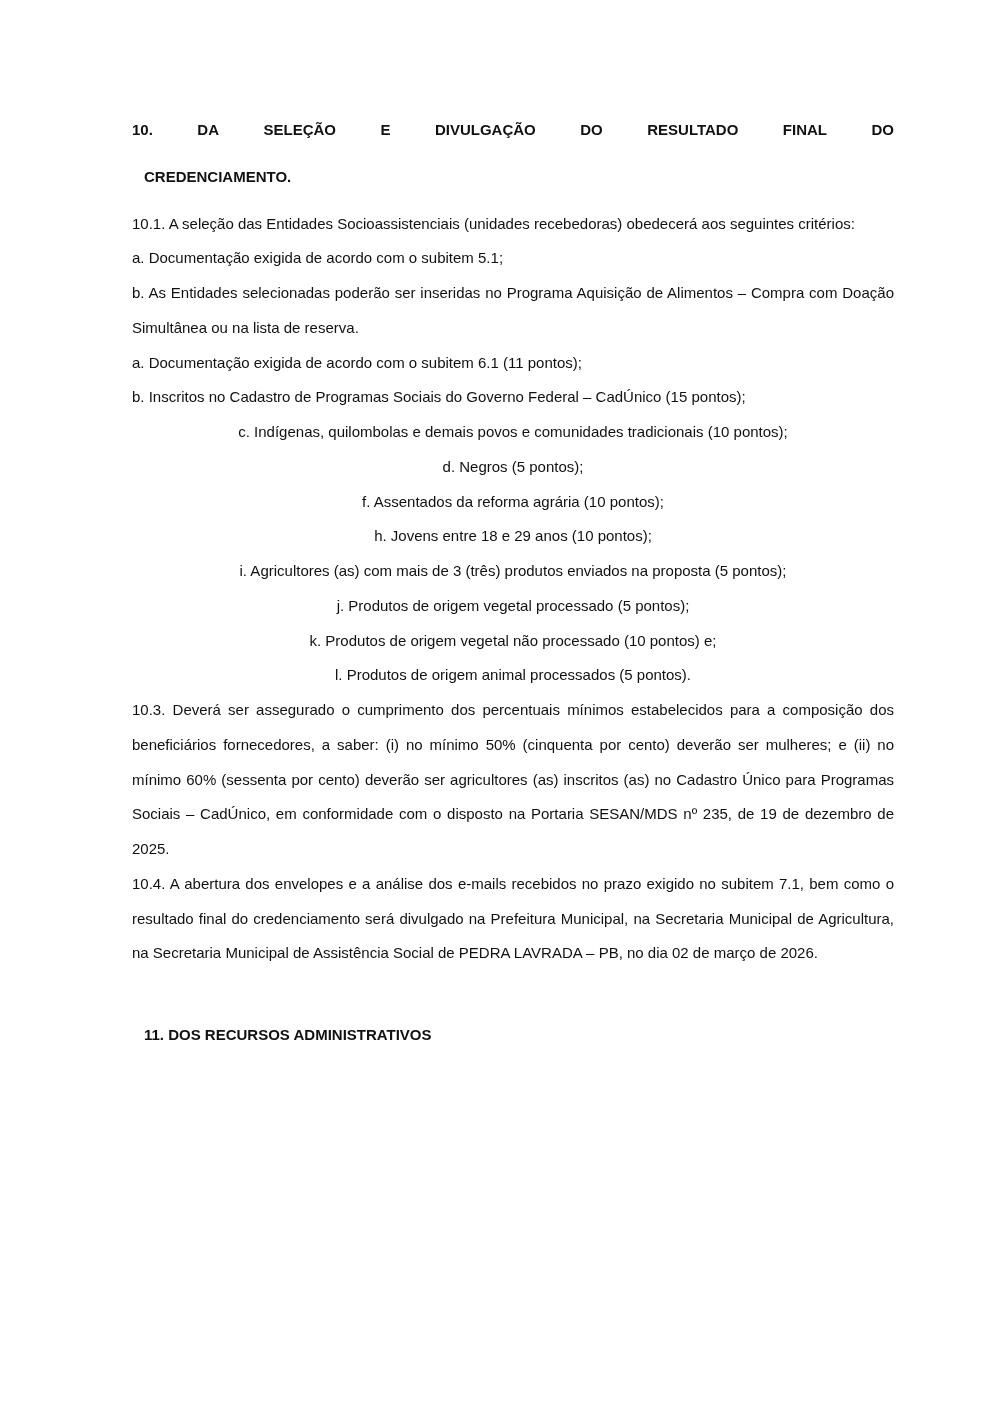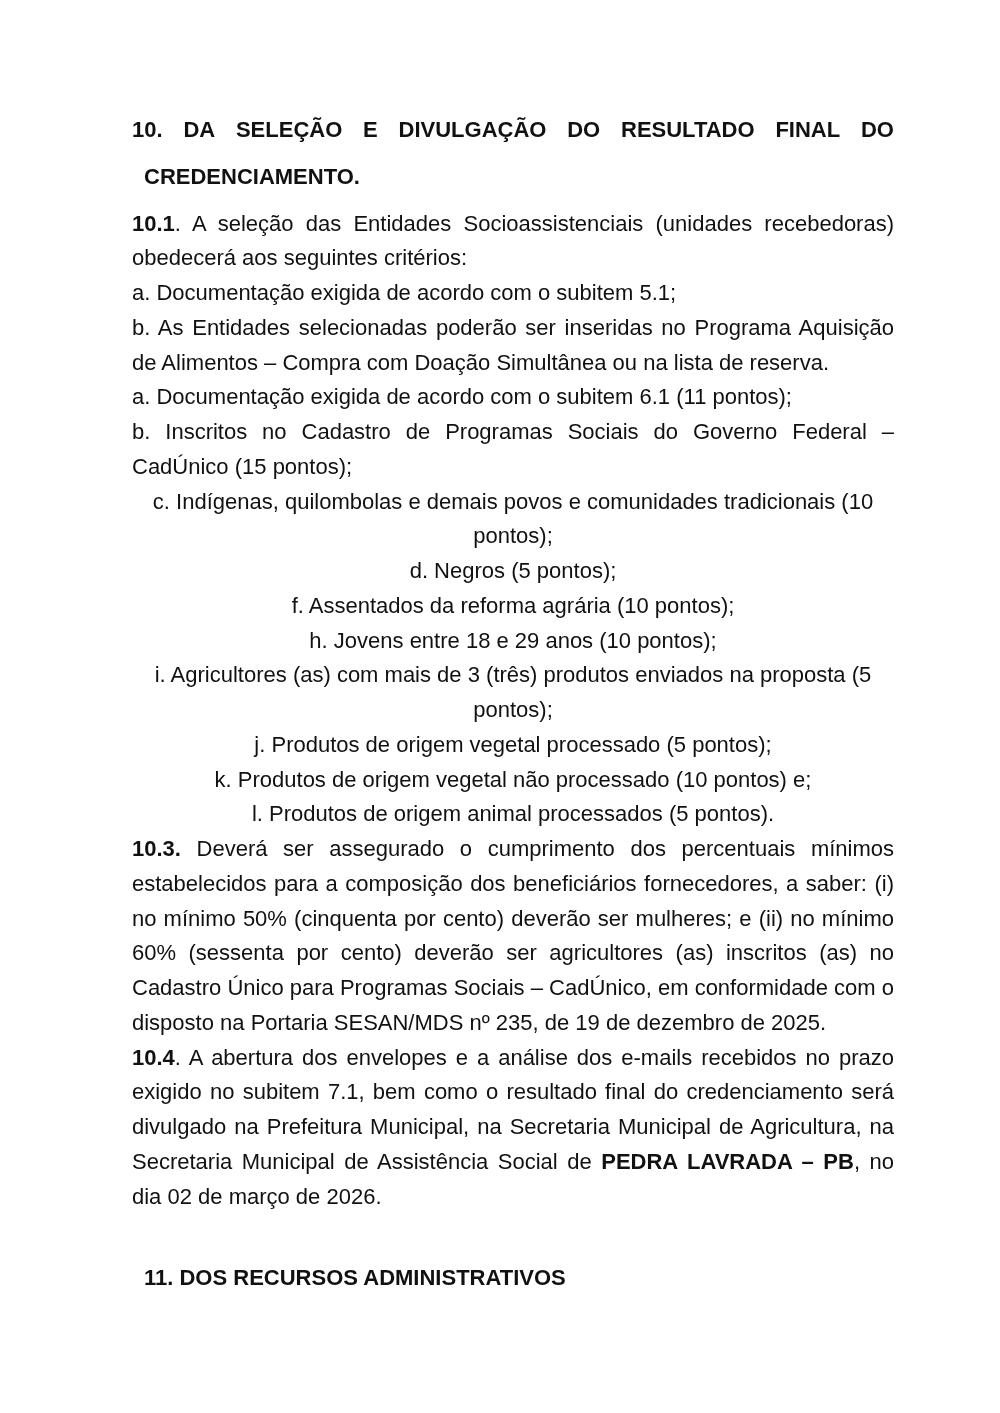--- a/index.html
+++ b/index.html
@@ -13,44 +13,44 @@
     position: relative;
     overflow: hidden;
     font-family: "Liberation Sans", sans-serif;
     color: #111111;
   }
   .page {
     position: absolute;
     left: 132px;
     top: 113px;
     width: 762px;
-    font-size: 22px;
+    font-size: 15px;
     line-height: 34.75px;
   }
   .para {
     margin: 0;
     text-align: justify;
   }
   .para.left {
     text-align: center;
   }
   .heading {
     font-weight: bold;
     margin: 12px;
   }
   .heading-spread {
     display: flex;
     justify-content: space-between;
     font-weight: bold;
   }
   .num {
-    font-weight: bold;
+    font-weight: normal;
   }
   .strong {
-    font-weight: bold;
+    font-weight: normal;
   }
   .spacer {
     height: 34.75px;
   }
 </style>
 </head>
 <body>
 
 <div class="page">
 

